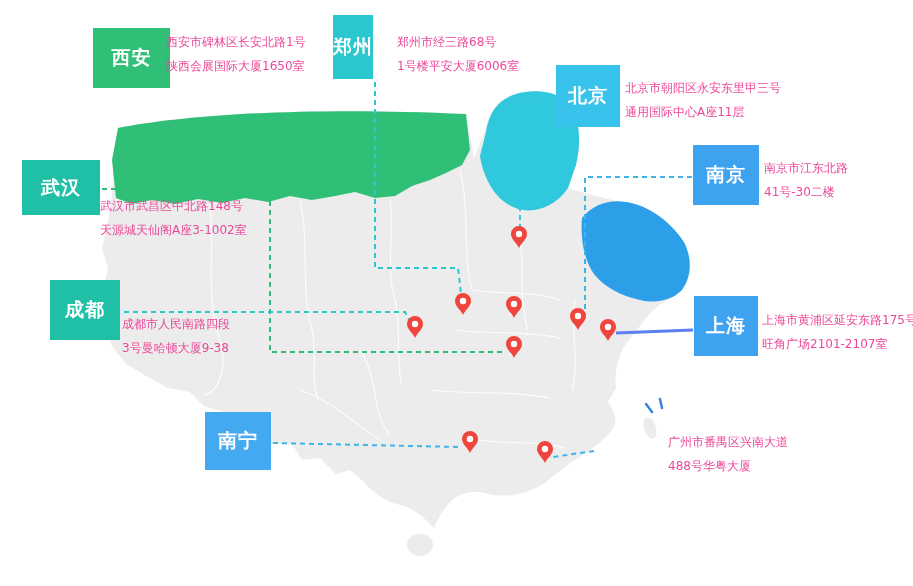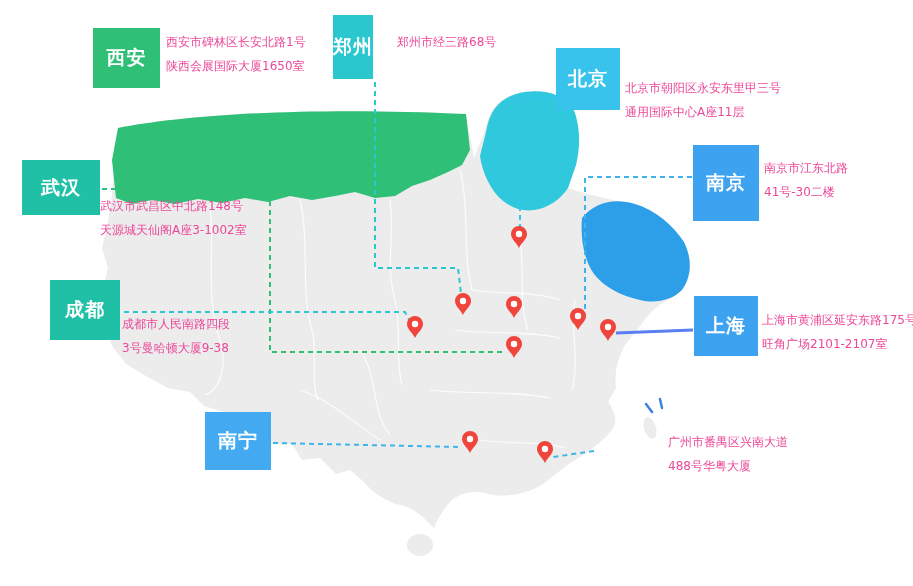--- a/index.html
+++ b/index.html
@@ -121,44 +121,45 @@
       <path d="M0,0 C-2,-5 -8,-8.5 -8,-14 A8,8 0 1 1 8,-14 C8,-8.5 2,-5 0,0 Z"></path>
       <circle cx="0" cy="-14" r="3.2" fill="#ffffff"></circle>
     </g>
 
     <g stroke="#3b82e0" stroke-width="2.5" stroke-linecap="round">
       <line x1="652" y1="412" x2="646" y2="404"></line>
       <line x1="662" y1="408" x2="660" y2="399"></line>
     </g>
   </svg>
 
-  <div class="city-box" style="left: 93px; top: 28px; width: 67px; height: 60px; background: rgb(47, 191, 119);">西安</div>
+  <div class="city-box" style="left: 93px; top: 28px; width: 77px; height: 60px; background: rgb(47, 191, 119);">西安</div>
   <div class="addr" style="left:166px;top:30px">
     <div>西安市碑林区长安北路1号</div>
     <div>陕西会展国际大厦1650室</div>
   </div>
 
   <div class="city-box" style="left: 333px; top: 15px; width: 40px; height: 64px; background: rgb(43, 199, 206);">郑州</div>
   <div class="addr" style="left:397px;top:30px">
     <div>郑州市经三路68号</div>
+    <div>1号楼平安大厦6006室</div>
   </div>
 
-  <div class="city-box" style="left: 556px; top: 48px; width: 64px; height: 62px; background: rgb(56, 195, 236);">北京</div>
+  <div class="city-box" style="left: 556px; top: 65px; width: 64px; height: 62px; background: rgb(56, 195, 236);">北京</div>
   <div class="addr" style="left:625px;top:76px">
     <div>北京市朝阳区永安东里甲三号</div>
     <div>通用国际中心A座11层</div>
   </div>
 
   <div class="city-box" style="left: 22px; top: 160px; width: 78px; height: 55px; background: rgb(32, 192, 166);">武汉</div>
   <div class="addr" style="left:100px;top:194px">
     <div>武汉市武昌区中北路148号</div>
     <div>天源城天仙阁A座3-1002室</div>
   </div>
 
-  <div class="city-box" style="left: 693px; top: 145px; width: 66px; height: 76px; background: rgb(61, 162, 240);">南京</div>
+  <div class="city-box" style="left: 693px; top: 145px; width: 66px; height: 60px; background: rgb(61, 162, 240);">南京</div>
   <div class="addr" style="left:764px;top:156px">
     <div>南京市江东北路</div>
     <div>41号-30二楼</div>
   </div>
 
   <div class="city-box" style="left: 50px; top: 280px; width: 70px; height: 60px; background: rgb(32, 192, 166);">成都</div>
   <div class="addr" style="left:122px;top:312px">
     <div>成都市人民南路四段</div>
     <div>3号曼哈顿大厦9-38</div>
   </div>

